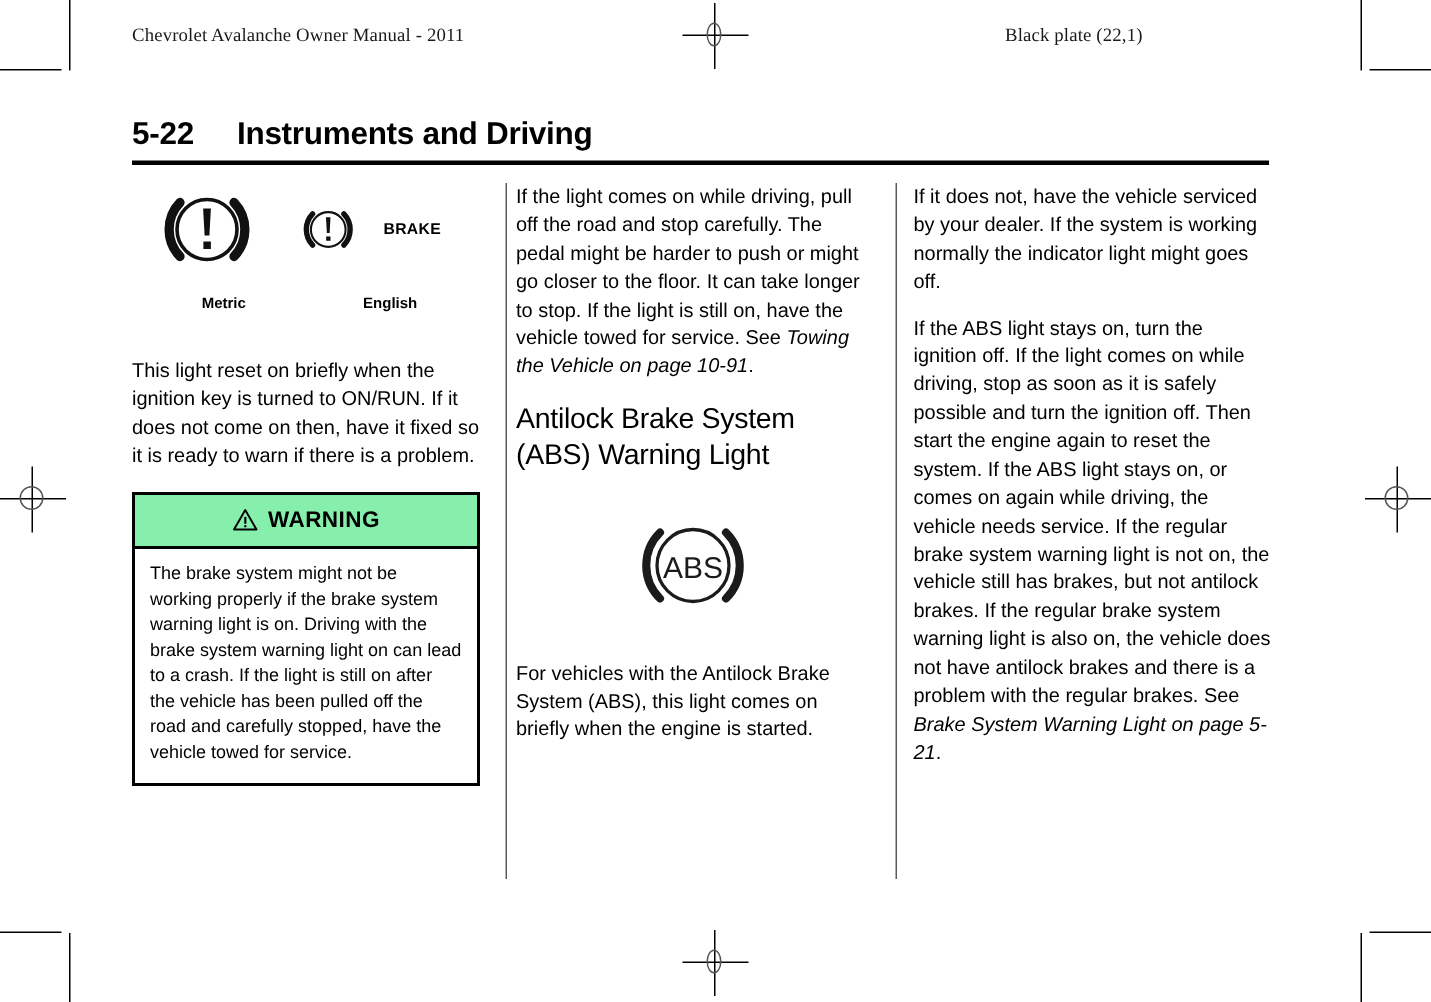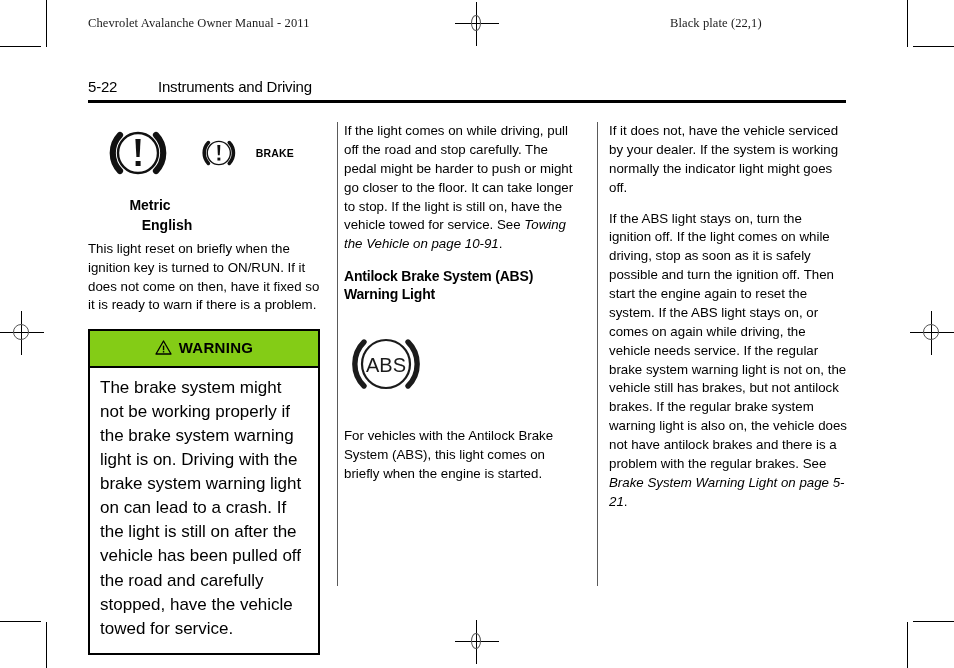--- a/index.html
+++ b/index.html
@@ -75,22 +75,22 @@
   
   .page-title-wrap {
     position: absolute;
     left: 88px;
     top: 78px;
     width: 758px;
   }
   .page-title {
     display: flex;
     align-items: flex-start;
-    font-weight: normal;
-    font-size: 15px;
+    font-weight: bold;
+    font-size: 21px;
     letter-spacing: -0.2px;
     padding-bottom: 5px;
   }
   .page-title .folio { width: 70px; }
   .title-rule {
     width: 100%;
     height: 3px;
     background: #000;
   }
 
@@ -114,22 +114,22 @@
     background: #5a5a5a;
   }
   .divider.d1 { left: 337px; }
   .divider.d2 { left: 597px; }
 
   p { margin: 0 0 12px 0; }
   p.tight { margin-bottom: 0; }
   .ital { font-style: italic; }
 
   h2.section {
-    font-size: 14px;
-    font-weight: bold;
+    font-size: 19px;
+    font-weight: normal;
     line-height: 1.25;
     margin: 14px 0 0 0;
     letter-spacing: -0.2px;
   }
 
   
   .symbol-row {
     display: flex;
     align-items: center;
     height: 62px;
@@ -144,58 +144,57 @@
     font-size: 10.5px;
     font-weight: bold;
     letter-spacing: 0.2px;
     margin-left: 4px;
     padding-left: 12px;
   }
   .caption-row {
     display: flex;
     margin-left: 14px;
     margin-top: 12px;
-    margin-bottom: 4px;
+    margin-bottom: 28px;
     font-weight: bold;
-    font-size: 14px;
-    flex-direction: column;
+    font-size: 10px;
   }
   .caption-row .slot { width: 96px; text-align: center; }
   .caption-row .slot.wide { width: 130px; }
 
   .abs-symbol-wrap {
     display: flex;
-    justify-content: flex-start;
+    justify-content: center;
     margin: 28px 0 30px 0;
   }
 
   
   .warnbox {
     border: 2px solid #000;
     margin-top: 14px;
     width: 232px;
     box-sizing: border-box;
   }
   .warnbox-head {
-    background: #84cc16;
+    background: #86efac;
     border-bottom: 2px solid #000;
     display: flex;
     align-items: center;
     justify-content: center;
     gap: 7px;
     padding: 6px 0 7px 0;
   }
   .warnbox-head .wtext {
     font-weight: bold;
     font-size: 15px;
     letter-spacing: 0.3px;
   }
   .warnbox-body {
     padding: 8px 10px 12px 10px;
-    font-size: 17px;
+    font-size: 12px;
     line-height: 1.42;
     border-radius: 30px;
   }
 </style>
 </head>
 <body>
 
 <div class="crop-v" style="left:46px;  top:0;     height:47px;"></div>
 <div class="crop-h" style="left:0;    top:46px;  width:41px;"></div>
 <div class="crop-v" style="left:907px; top:0;    height:47px;"></div>

